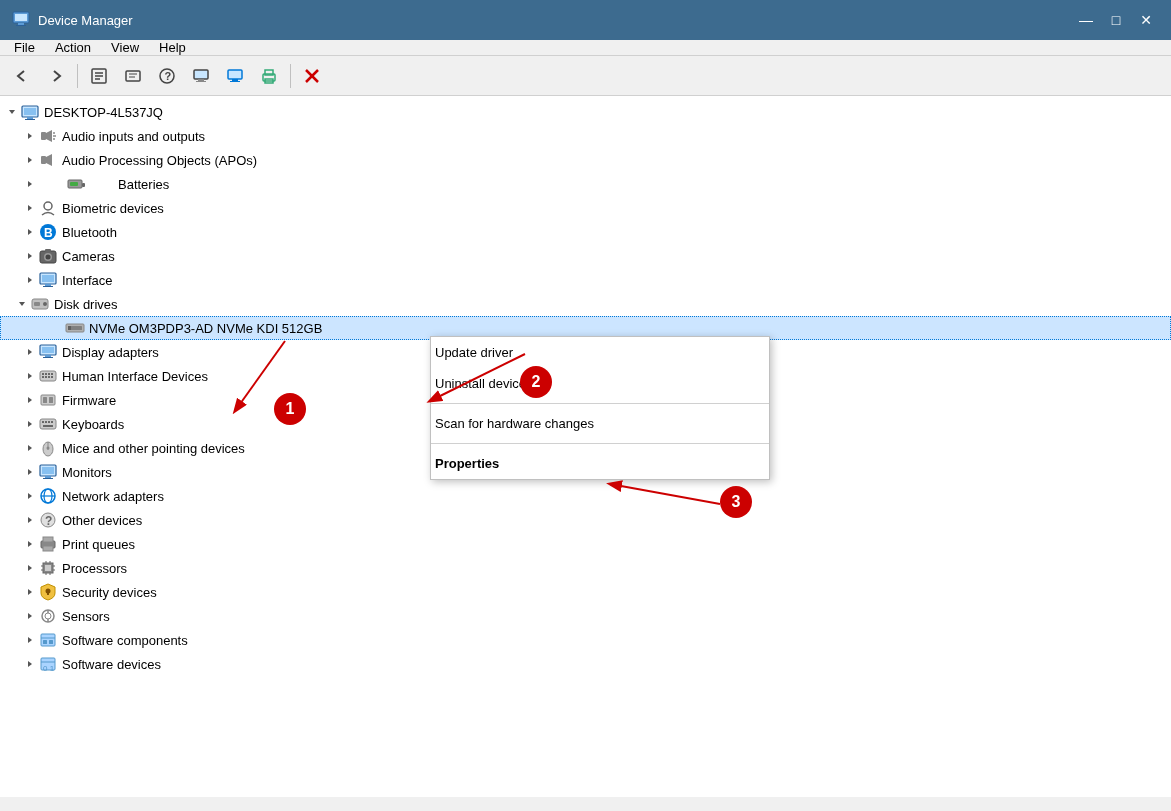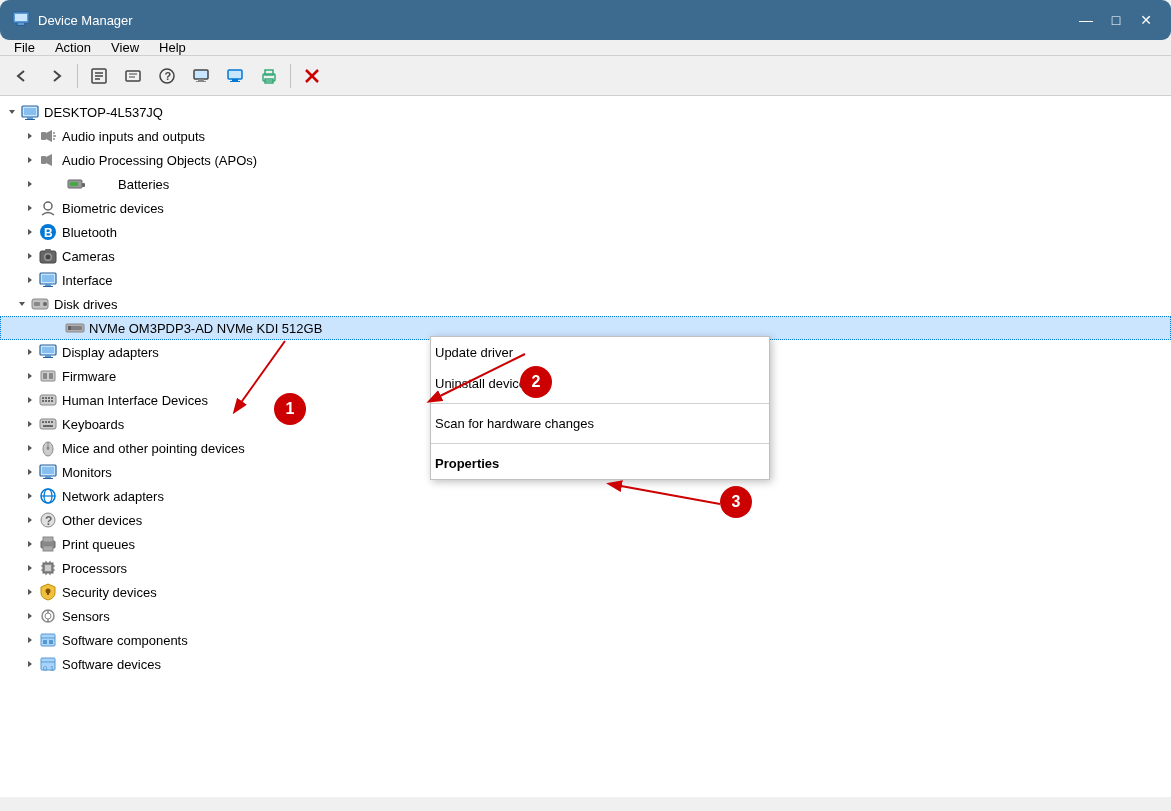--- a/index.html
+++ b/index.html
@@ -15,21 +15,20 @@
     
     .title-bar {
       background: #3d6b8f;
       height: 40px;
       display: flex;
       align-items: center;
       padding: 0 12px;
       gap: 8px;
       color: white;
       font-size: 13px;
-      border-radius: 9px;
     }
     .title-bar-title {
       flex: 1;
       font-size: 13px;
     }
     .title-bar-controls {
       display: flex;
       gap: 4px;
     }
     .title-bar-btn {
@@ -441,47 +440,47 @@
         <span class="tree-label">Display adapters</span>
       </div>
       <div class="tree-item" style="padding-left: 22px;">
         <span class="expand-icon">
           <svg width="10" height="10" viewBox="0 0 10 10">
             <polygon points="3,2 7,5 3,8" fill="#555"></polygon>
           </svg>
         </span>
         <span class="tree-icon">
           <svg width="20" height="20" viewBox="0 0 20 20">
-            <rect x="3" y="5" width="14" height="10" rx="1" fill="#ccc" stroke="#888" stroke-width="1"></rect>
-            <rect x="5" y="7" width="4" height="6" rx="0.5" fill="#888"></rect>
-            <rect x="11" y="7" width="4" height="6" rx="0.5" fill="#888"></rect>
-          </svg>
-        </span>
-        <span class="tree-label">Firmware</span>
-      </div>
-      <div class="tree-item" style="padding-left: 22px;">
-        <span class="expand-icon">
-          <svg width="10" height="10" viewBox="0 0 10 10">
-            <polygon points="3,2 7,5 3,8" fill="#555"></polygon>
-          </svg>
-        </span>
-        <span class="tree-icon">
-          <svg width="20" height="20" viewBox="0 0 20 20">
             <rect x="2" y="5" width="16" height="10" rx="2" fill="#ccc" stroke="#888" stroke-width="1"></rect>
             <rect x="4" y="7" width="2" height="2" rx="0.3" fill="#666"></rect>
             <rect x="7" y="7" width="2" height="2" rx="0.3" fill="#666"></rect>
             <rect x="10" y="7" width="2" height="2" rx="0.3" fill="#666"></rect>
             <rect x="13" y="7" width="2" height="2" rx="0.3" fill="#666"></rect>
             <rect x="4" y="10" width="2" height="2" rx="0.3" fill="#666"></rect>
             <rect x="7" y="10" width="2" height="2" rx="0.3" fill="#666"></rect>
             <rect x="10" y="10" width="2" height="2" rx="0.3" fill="#666"></rect>
             <rect x="13" y="10" width="2" height="2" rx="0.3" fill="#666"></rect>
           </svg>
         </span>
         <span class="tree-label">Human Interface Devices</span>
+      </div>
+      <div class="tree-item" style="padding-left: 22px;">
+        <span class="expand-icon">
+          <svg width="10" height="10" viewBox="0 0 10 10">
+            <polygon points="3,2 7,5 3,8" fill="#555"></polygon>
+          </svg>
+        </span>
+        <span class="tree-icon">
+          <svg width="20" height="20" viewBox="0 0 20 20">
+            <rect x="3" y="5" width="14" height="10" rx="1" fill="#ccc" stroke="#888" stroke-width="1"></rect>
+            <rect x="5" y="7" width="4" height="6" rx="0.5" fill="#888"></rect>
+            <rect x="11" y="7" width="4" height="6" rx="0.5" fill="#888"></rect>
+          </svg>
+        </span>
+        <span class="tree-label">Firmware</span>
       </div>
       <div class="tree-item" style="padding-left: 22px;">
         <span class="expand-icon">
           <svg width="10" height="10" viewBox="0 0 10 10">
             <polygon points="3,2 7,5 3,8" fill="#555"></polygon>
           </svg>
         </span>
         <span class="tree-icon">
           <svg width="20" height="20" viewBox="0 0 20 20">
             <rect x="2" y="5" width="16" height="10" rx="2" fill="#ccc" stroke="#888" stroke-width="1"></rect>

